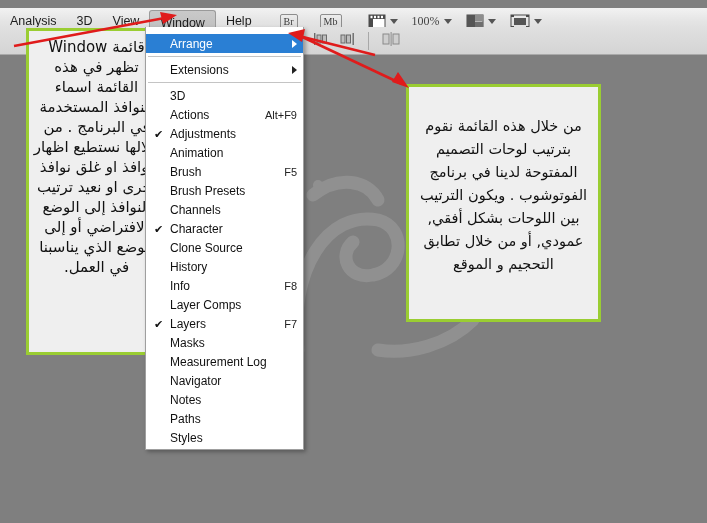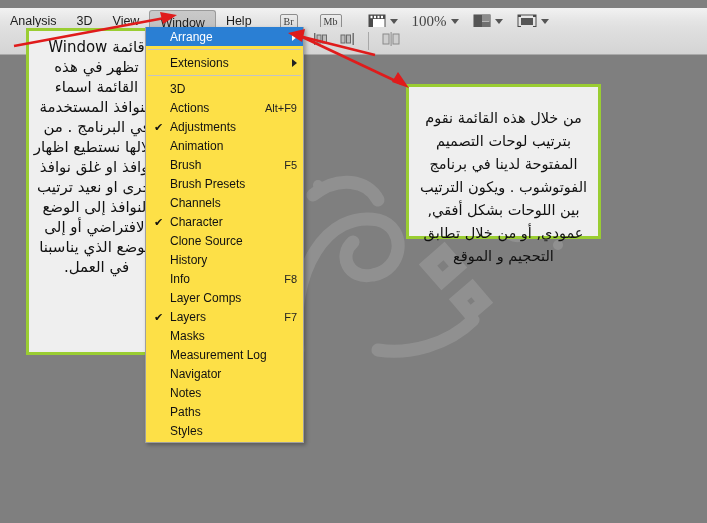--- a/index.html
+++ b/index.html
@@ -62,44 +62,44 @@
     font-family:"Liberation Serif", serif;
   }
   .caret{
     align-self:center;
     width:0;height:0;
     border-left:4px solid transparent;border-right:4px solid transparent;
     border-top:5px solid #555;
     margin:0 6px 0 4px;
   }
   .zoom-val{
-    align-self:center;font-size:15px;color:#444;margin-left:8px;
+    align-self:center;font-size:12px;color:#444;margin-left:8px;
     font-family:"Liberation Serif", serif;
   }
   .icon-box{align-self:center;margin-left:8px;display:flex;align-items:center;}
 
   
   #optionsbar{
     position:absolute;left:0;top:27px;width:707px;height:28px;
     background:linear-gradient(180deg,#e0e0e0 0%,#d4d4d4 100%);
     border-bottom:1px solid #a9a9a9;
     display:flex;align-items:center;
     box-sizing:border-box;
   }
   #optionsbar .vsep{width:1px;height:18px;background:#a8a8a8;margin:0 8px;}
 
   
   #window-menu{
     position:absolute;left:145px;top:27px;
     width:157px;
-    background:#fde047;
+    background:#ffffff;
     border:1px solid #9f9f9f;
     border-top:none;
     box-shadow:2px 2px 4px rgba(0,0,0,.30);
-    padding:0 0 2px 0;
+    padding:7px 0 2px 0;
     z-index:40;
   }
   .mi{
     position:relative;
     height:19px;
     display:flex;align-items:center;
     font-size:12px;color:#111;
     padding-left:24px;padding-right:6px;
     cursor:default;white-space:nowrap;
   }
@@ -132,22 +132,22 @@
     font-family:"DejaVu Sans", sans-serif;
     z-index:30;
     margin-left:22px;
   }
   #callout-left{
     left:4px;top:28px;width:141px;height:327px;
     padding:6px 4px;
     font-size:15px;line-height:20px;
   }
   #callout-right{
-    left:384px;top:84px;width:195px;height:155px;
-    padding:20px 8px;
+    left:384px;top:84px;width:195px;height:238px;
+    padding:28px 8px;
     font-size:14.5px;line-height:23px;
   }
 
   
   #arrows{position:absolute;left:0;top:0;width:707px;height:523px;pointer-events:none;z-index:50;}
 </style>
 </head>
 <body>
 
 <div id="workspace">

